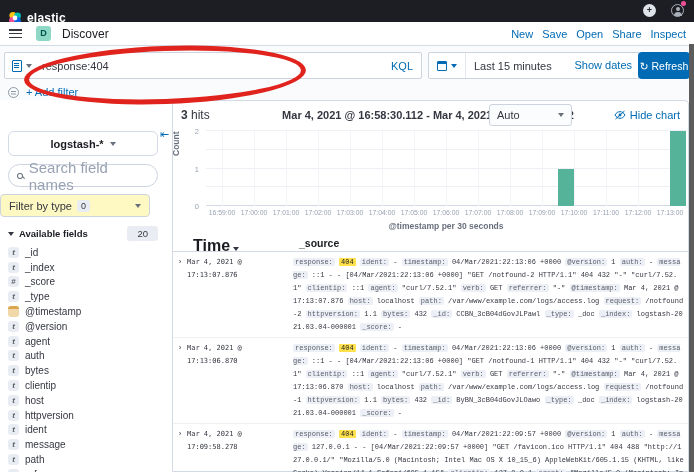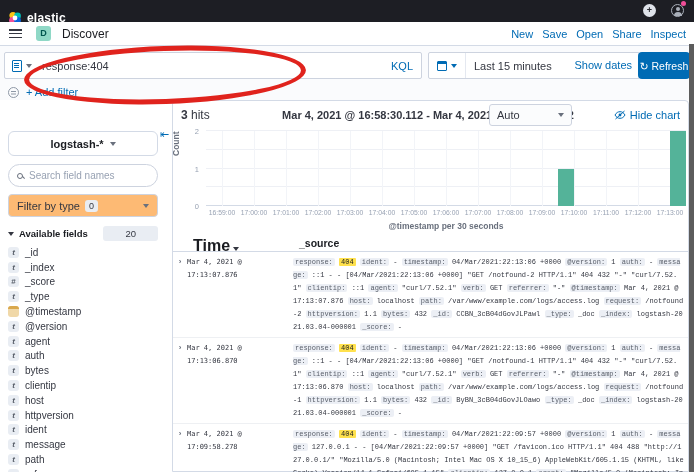--- a/index.html
+++ b/index.html
@@ -71,30 +71,30 @@
   
   .sidebar { position:absolute; left:0; top:100px; width:166px; height:372px; background:#fff;margin-top:28px; }
   .index-btn { position:absolute; left:8px; top:3px; width:150px; height:25px; border:1px solid #d3dae6;
     border-radius:6px; background:#fff; display:flex; align-items:center; justify-content:center; gap:6px; }
   .index-btn span { font-size:11px; font-weight:bold; color:#1a1c21; }
   .collapse-icon { position:absolute; left:160px; top:0px; color:#006bb4; font-size:11px; }
   .field-search { position:absolute; left:8px; top:36px; width:150px; height:23px; border:1px solid #cdd3df;
     border-radius:12px; display:flex; align-items:center; gap:6px; padding:0 8px; background:#fff; }
   .field-search .mag { border-color:#69707d; }
   .field-search .mag::after { background:#69707d; }
-  .field-search .ph { font-size:10px; color:#98a2b3; }
-  .type-filter { position:absolute; left:8px; top:66px; width:150px; height:23px; border:1px solid #cdd3df;
-    border-radius:4px; display:flex; align-items:center; padding:0 8px; background:#fdba74; }
+  .field-search .ph { font-size:15px; color:#98a2b3; }
+  .type-filter { position:absolute; left:0; top:66px; width:150px; height:23px; border:1px solid #cdd3df;
+    border-radius:4px; display:flex; align-items:center; padding:0 8px; background:#fef9c3; }
   .type-filter .lbl { font-size:11px; color:#343741; }
   .count-badge { background:#e9edf3; border-radius:3px; font-size:9px; padding:1px 4px; color:#343741; margin-left:5px; }
   .type-filter .chev { margin-left:auto; }
   .avail-hdr { position:absolute; left:8px; top:98px; width:150px; display:flex; align-items:center; gap:5px; }
   .avail-hdr .chev { border-top-color:#343741; }
   .avail-hdr b { font-size:9.5px; color:#1a1c21; }
-  .avail-hdr .count-badge { margin-left:auto; font-size:9.5px; padding:2px 22px; }
+  .avail-hdr .count-badge { margin-left:auto; font-size:9.5px; padding:2px 10px; }
   .fields-list { position:absolute; left:8px; top:117px; width:152px; }
   .field-row { display:flex; align-items:center; gap:6px; height:14.8px; }
   .field-row .fname { font-size:10px; color:#343741; }
   .fbadge { width:11px; height:11px; border-radius:3px; background:#e9edf3; color:#5a606b;
     font-size:8px; text-align:center; line-height:11px; flex:0 0 11px; font-style:italic; font-weight:bold; }
   .fbadge.num { font-style:normal; }
   .fbadge.date { background:#f0d8a8; position:relative; font-size:0; }
   .fbadge.date::before { content:""; position:absolute; left:0; top:0; width:100%; height:3px;
     background:#d9a84e; border-radius:3px 3px 0 0; }
 

